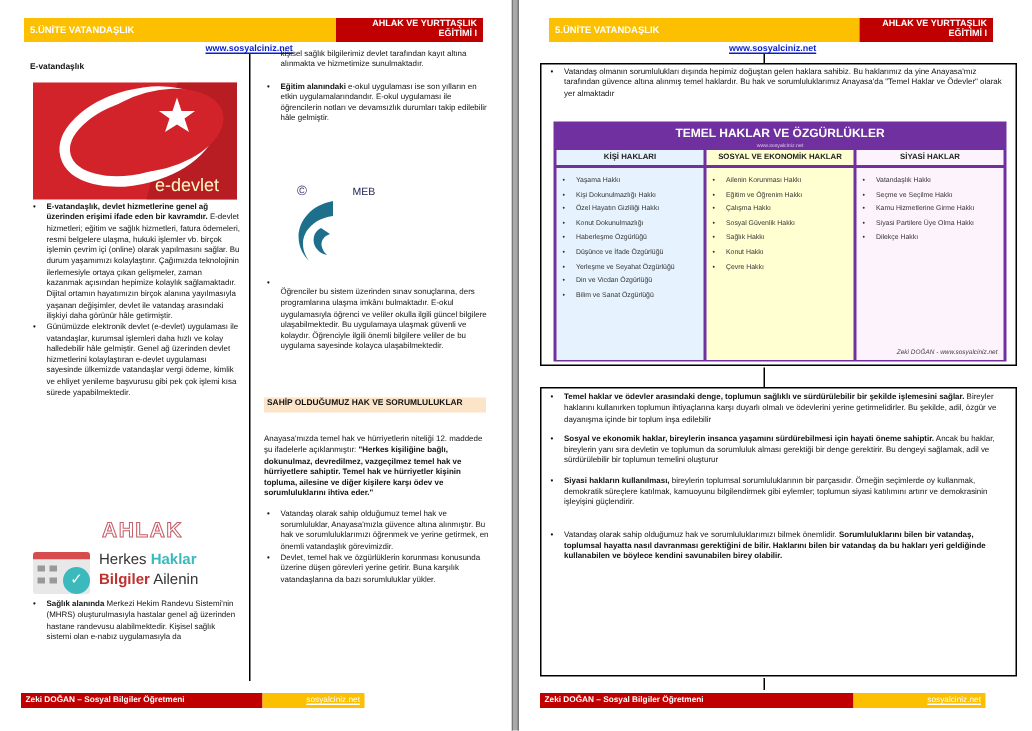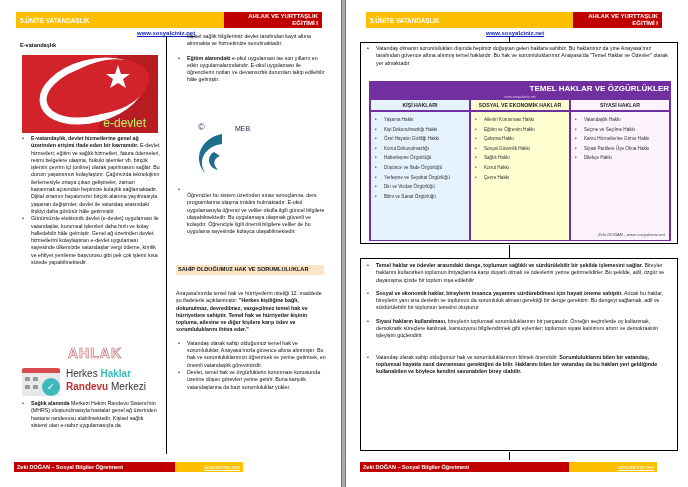--- a/index.html
+++ b/index.html
@@ -23,21 +23,21 @@
 .vline{position:absolute;background:#000;width:1px}
 
 #p1 .hdr{left:16px}
 #p1 .hdr .l{width:208px}
 #p1 .hdr .r{width:98px}
 #p1 .url{left:137px}
 .ev-title{position:absolute;left:20px;top:42px;font-size:5.6px;font-weight:bold}
 .edevlet{position:absolute;left:22px;top:55px;width:136px;height:78px;background:#d2232a;overflow:hidden}
 .edevlet .band{position:absolute;right:-20px;top:0;width:70px;height:78px;background:#b81d24;transform:skewX(-15deg)}
 .edevlet svg{position:absolute;left:0;top:0}
-.edevlet .lbl{position:absolute;right:12px;bottom:3px;color:#bef264;font-size:12px}
+.edevlet .lbl{position:absolute;right:12px;bottom:3px;color:#fef9c3;font-size:12px}
 .col1{position:absolute;left:20px;top:135px;width:140px}
 .col1b{position:absolute;left:20px;top:400px;width:140px}
 .mhrs{position:absolute;left:68px;top:345px;font-size:14px;font-weight:bold;color:#fff;letter-spacing:1px;-webkit-text-stroke:0.7px #c7606a}
 .mhrs-logo{position:absolute;left:22px;top:364px;width:140px;height:36px}
 .mhrs-logo .cal{position:absolute;left:0;top:4px;width:38px;height:28px;background:#e8e8e8;border-top:5px solid #d64b4b;border-radius:2px}
 .mhrs-logo .cal i{position:absolute;width:5px;height:4px;background:#999}
 .mhrs-logo .heart{position:absolute;left:20px;top:14px;width:18px;height:18px;border-radius:50%;background:#3cb9bd;color:#fff;font-size:10px;text-align:center;line-height:18px}
 .mhrs-logo .t1{position:absolute;left:44px;top:4px;font-size:10px;color:#333}
 .mhrs-logo .t1 span{color:#3cb9bd;font-weight:bold}
 .mhrs-logo .t2{position:absolute;left:44px;top:17px;font-size:10px;color:#333}
@@ -53,21 +53,21 @@
 .col2c{position:absolute;left:176px;top:290px;width:150px}
 
 #p2 .hdr{left:20px}
 #p2 .hdr .l{width:207px}
 #p2 .hdr .r{width:89px}
 #p2 .url{left:140px}
 .box1{position:absolute;left:14px;top:42px;width:318px;height:202px;border:1px solid #000}
 .box2{position:absolute;left:14px;top:258px;width:318px;height:193px;border:1px solid #000}
 .box1 .intro{position:absolute;left:4px;top:2px;width:305px}
 .tbl{position:absolute;left:8px;top:38px;width:302px;height:160px;background:#7030a0;padding:2px}
-.tbl .ttl{color:#fff;text-align:right;font-weight:bold;font-size:8px;height:12px;line-height:12px}
+.tbl .ttl{color:#fff;text-align:center;font-weight:bold;font-size:8px;height:12px;line-height:12px}
 .tbl .sub{color:#d8c8e8;text-align:center;font-size:3.5px;height:5px}
 .tbl .heads{display:flex;gap:2px;height:10px}
 .tbl .heads div{flex:1;font-weight:bold;font-size:5.2px;text-align:center;line-height:10px;color:#222}
 .tbl .cols{display:flex;gap:2px;height:128px;margin-top:2px}
 .tbl .cols > div{flex:1;padding:3px 2px;position:relative}
 .c-kisi{background:#e6f2fd}
 .c-sos{background:#ffffd2}
 .c-siy{background:#fcf3fc}
 .tbl ul li{font-size:4.6px;line-height:9.6px;color:#333}
 .sign{position:absolute;right:4px;bottom:3px;font-size:4.3px;font-style:italic;color:#444}
@@ -112,21 +112,21 @@
   <div class="mhrs">AHLAK</div>
   <div class="mhrs-logo">
     <div class="cal">
       <i style="left:3px;top:4px"></i>
         <i style="left:11px;top:4px"></i>
         <i style="left:3px;top:12px"></i>
         <i style="left:11px;top:12px"></i>
     </div>
     <div class="heart">✓</div>
     <div class="t1"><span style="color:#333;font-weight:normal">Herkes </span><span>Haklar</span></div>
-    <div class="t2"><span>Randevu</span><span style="color:#333;font-weight:normal"> Merkezi</span></div>
+    <div class="t2"><span>Bilgiler</span><span style="color:#333;font-weight:normal"> Ailenin</span></div>
   </div>
   <div class="col1b txt">
     <ul class="bl">
         <li><b>Sağlık alanında</b><span> Merkezi Hekim Randevu Sistemi'nin (MHRS) oluşturulmasıyla hastalar genel ağ üzerinden hastane randevusu alabilmektedir. Kişisel sağlık sistemi olan e-nabız uygulamasıyla da</span></li>
       </ul>
   </div>
 
   <div class="col2a txt">
     <div style="padding-left:11px;margin-bottom:7px">kişisel sağlık bilgilerimiz devlet tarafından kayıt altına alınmakta ve hizmetimize sunulmaktadır.</div>
     <ul class="bl">

